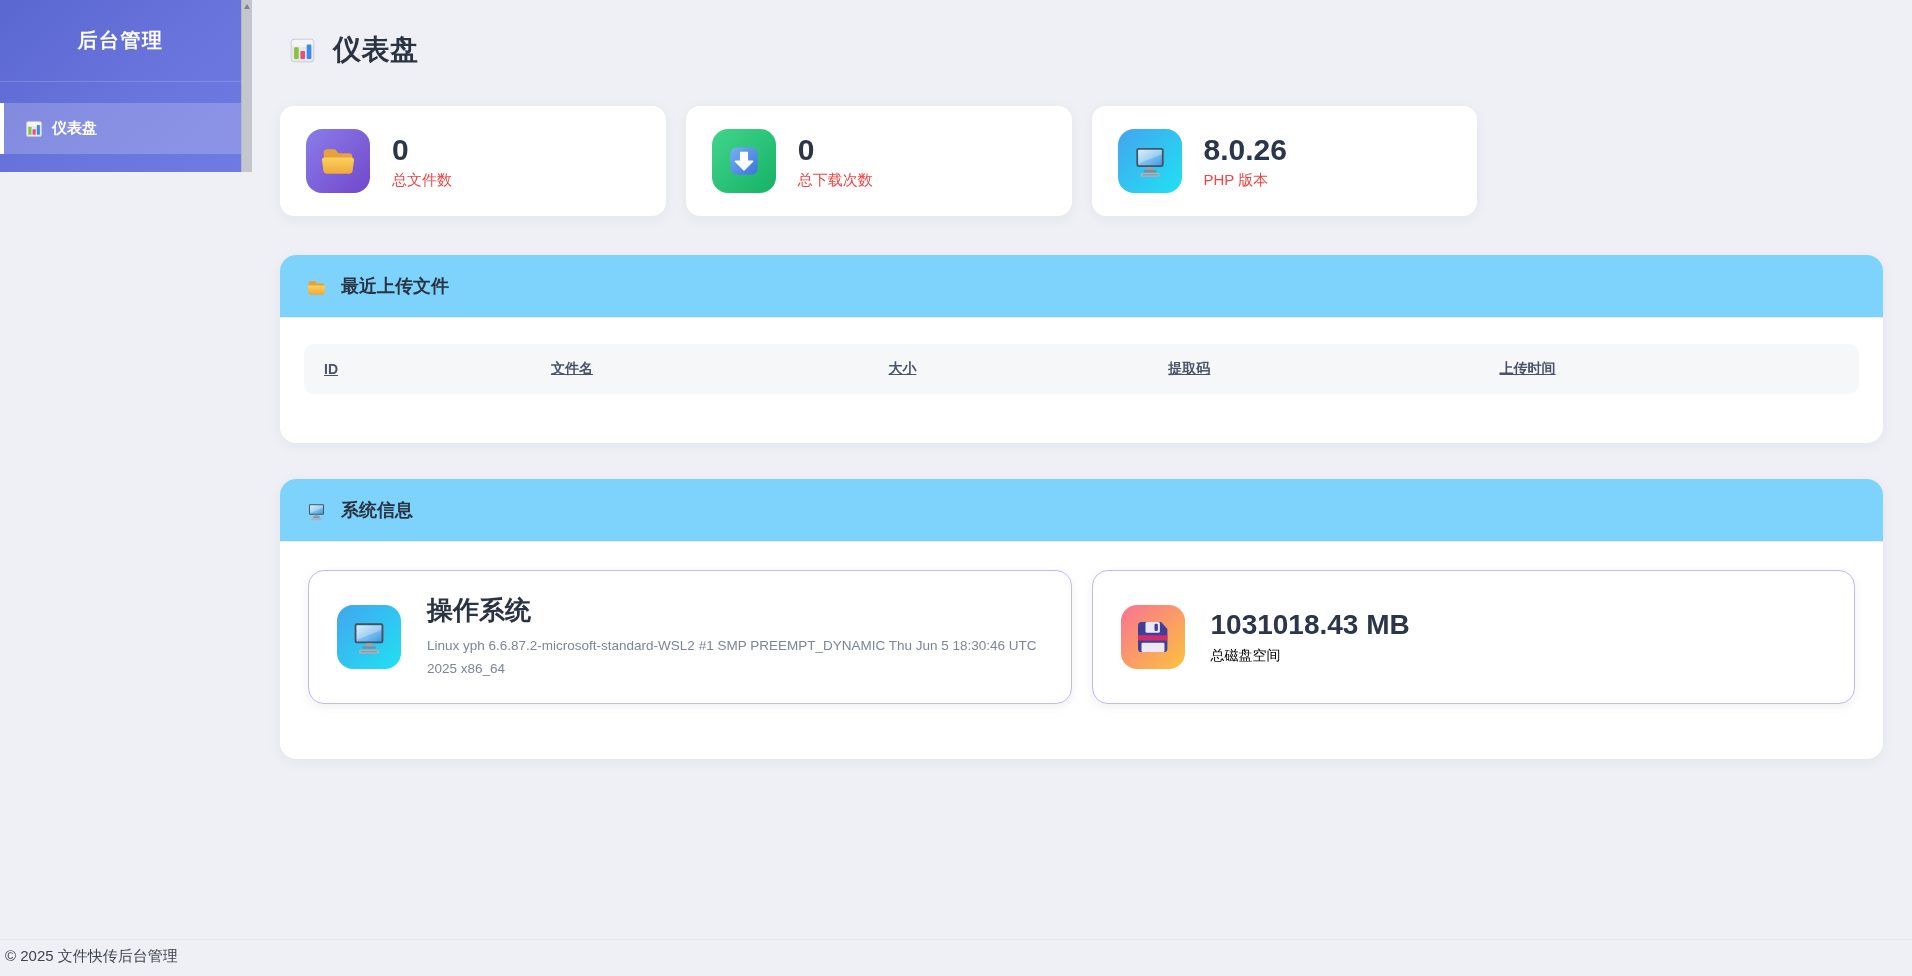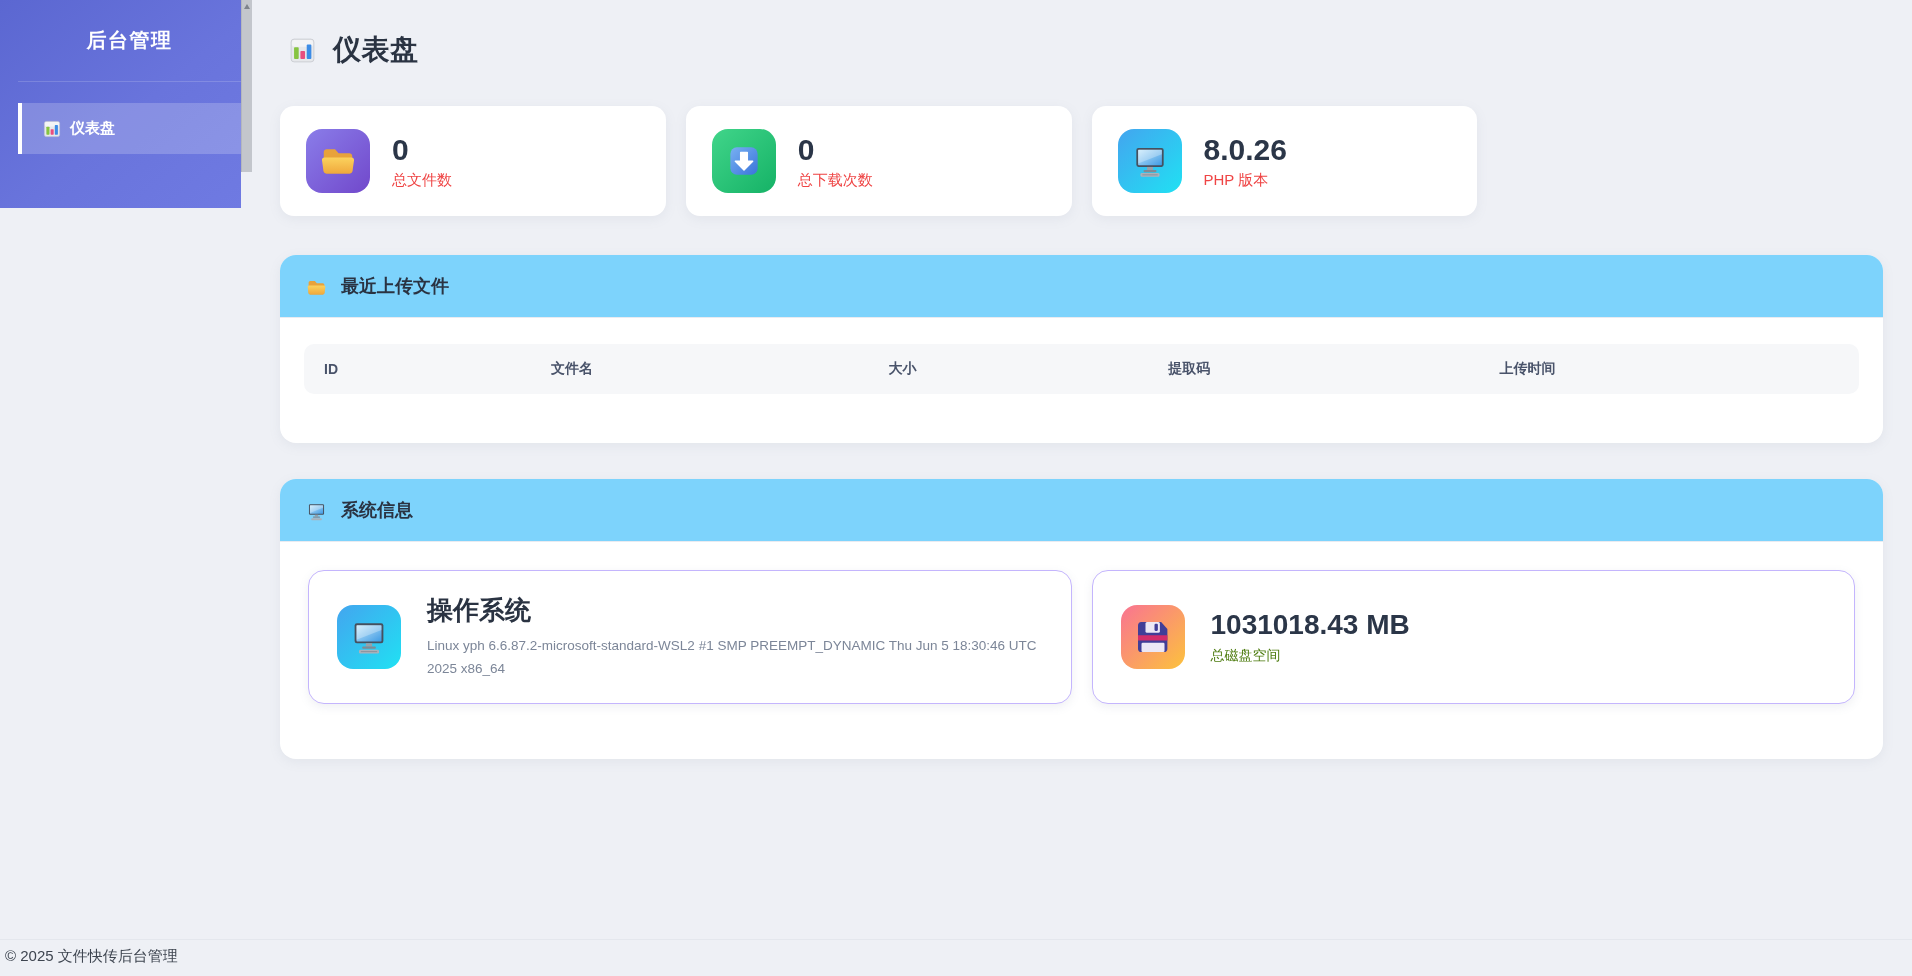--- a/index.html
+++ b/index.html
@@ -6,23 +6,22 @@
   html, body { width: 1912px; height: 976px; overflow: hidden; }
   body {
     position: relative;
     background: #eef0f5;
     font-family: "Liberation Sans", "DejaVu Sans", sans-serif;
     color: #2a3342;
   }
   
   .sidebar {
     position: absolute; top: 0; left: 0;
-    width: 241px; height: 208px;
+    width: 241px; height: 172px;
     background: linear-gradient(140deg, #5b67d1 0%, #6974dc 55%, #6f7ae2 100%);
-    padding-left: 18px;
   }
   .sidebar-header {
     height: 82px; display: flex; align-items: center; justify-content: center;
     color: #fff; font-size: 20px; font-weight: 700; letter-spacing: 1.5px;
     border-bottom: 1px solid rgba(255,255,255,0.16);
   }
   .sidebar-menu { padding-top: 21px; }
   .menu-item {
     height: 51px; display: flex; align-items: center; gap: 9px;
     padding-left: 25px; cursor: pointer;
@@ -81,34 +80,34 @@
     border-bottom: 1px solid #e9ebf1; border-radius: 16px 16px 0 0;
   }
   .card-header svg { width: 21px; height: 21px; }
   .card-title { font-size: 18px; font-weight: 700; color: #2a3342; }
 
   .recent-body { padding: 26px 24px 49px; }
   .table-head {
     display: grid; grid-template-columns: 14.6% 21.7% 18% 21.3% 24.4%;
     background: #f6f7f9; border-radius: 10px; height: 50px; align-items: center;
   }
-  .th { font-size: 14px; font-weight: 700; color: #49536a; padding-left: 20px; }
+  .th { font-size: 14px; font-weight: 700; color: #49536a; padding-left: 20px; text-decoration: underline; }
 
   .system-body { padding: 28px 28px 55px; display: grid; grid-template-columns: 1fr 1fr; gap: 20px; }
   .info-card {
     background: #fff; border: 1px solid #c4b5fd; border-radius: 16px;
     box-shadow: 0 3px 10px rgba(125,135,160,0.12);
     padding: 22px 28px; display: flex; align-items: center; gap: 26px;
     min-height: 133px;
   }
   .info-card .tile svg { width: 40px; height: 40px; }
   .info-title { font-size: 26px; font-weight: 800; color: #2a3342; }
   .info-desc  { font-size: 13.5px; color: #7c8698; line-height: 1.7; margin-top: 7px; max-width: 630px; }
   .info-value { font-size: 28px; font-weight: 800; color: #2b3648; }
-  .info-label { font-size: 14px; color: #4d7c0f; margin-top: 6px; }
+  .info-label { font-size: 14px; color: #000000; margin-top: 6px; }
 
   .page-footer {
     position: absolute; left: 0; bottom: 0; width: 100%;
     border-top: 1px solid #e4e7ed;
     padding: 7px 0 10px 5px;
     font-size: 15px; color: #3e4550;
   }
 </style>
 </head>
 <body>

